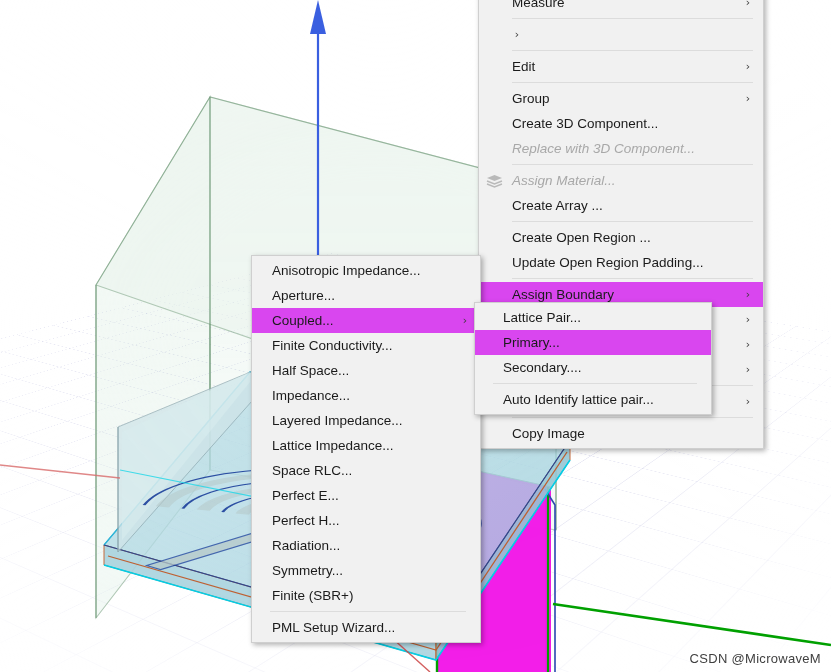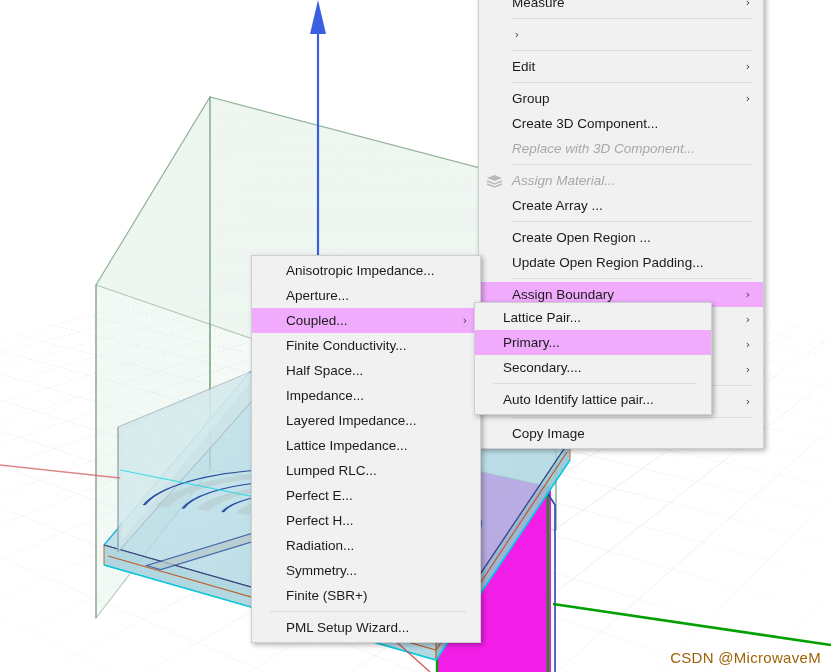--- a/index.html
+++ b/index.html
@@ -37,22 +37,22 @@
     background: radial-gradient(ellipse 78% 70% at 46% 48%, rgba(255,255,255,0) 30%, rgba(255,255,255,0.82) 82%, #fff 100%);
     pointer-events:none;
   }
 
   svg.scene { position:absolute; left:0; top:0; width:831px; height:672px; }
 
   
   .watermark {
     position: absolute;
     right: 10px; bottom: 6px;
-    font-size: 15px;
-    color: #a16207;
+    font-size: 13px;
+    color: #404040;
     letter-spacing: .3px;
     user-select: none;
   }
 
   
   .menu {
     position: absolute;
     background: #f1f1f1;
     border: 1px solid #cfcfcf;
     box-shadow: 2px 2px 5px rgba(0,0,0,0.30);
@@ -63,21 +63,21 @@
   }
   .menu .row {
     position: relative;
     display: flex;
     align-items: center;
     height: 25px;
     padding: 0 10px 0 33px;
     white-space: nowrap;
     cursor: default;
   }
-  .menu .row.sel { background: #f0abfc; gap: 28px; }
+  .menu .row.sel { background: #d946ef; gap: 28px; }
   .menu .row.disabled { color: #a8a8a8; font-style: italic; }
   .menu .row .label { flex: 1 1 auto; }
   .menu .row .arrow {
     flex: 0 0 auto;
     width: 10px; text-align: center;
     font-size: 11px; color: #3b3b3b;
     font-family: "DejaVu Sans", sans-serif;
   }
   .menu .sep {
     height: 1px;
@@ -89,21 +89,21 @@
     left: 7px; top: 50%;
     transform: translateY(-50%);
     width: 17px; height: 14px;
     opacity: .55;
   }
 
   
   #menu-main { left: 478px; top: -13px; width: 286px; }
   
   #menu-boundary { left: 251px; top: 255px; width: 230px; }
-  #menu-boundary .row { padding-left: 34px; }
+  #menu-boundary .row { padding-left: 20px; }
   #menu-boundary .sep { margin-left: 18px; margin-right: 14px; }
   
   #menu-lattice { left: 474px; top: 296px; width: 238px; margin-top: 6px; }
   #menu-lattice .row { padding-left: 28px; }
   #menu-lattice .sep { margin-left: 18px; margin-right: 14px; }
 </style>
 </head>
 <body>
 
 <div id="root">
@@ -304,21 +304,21 @@
       <div class="row">
         <span class="label">Impedance...</span>
       </div>
       <div class="row">
         <span class="label">Layered Impedance...</span>
       </div>
       <div class="row">
         <span class="label">Lattice Impedance...</span>
       </div>
       <div class="row">
-        <span class="label">Lumped RLC...</span>
+        <span class="label">Space RLC...</span>
       </div>
       <div class="row">
         <span class="label">Perfect E...</span>
       </div>
       <div class="row">
         <span class="label">Perfect H...</span>
       </div>
       <div class="row">
         <span class="label">Radiation...</span>
       </div>

